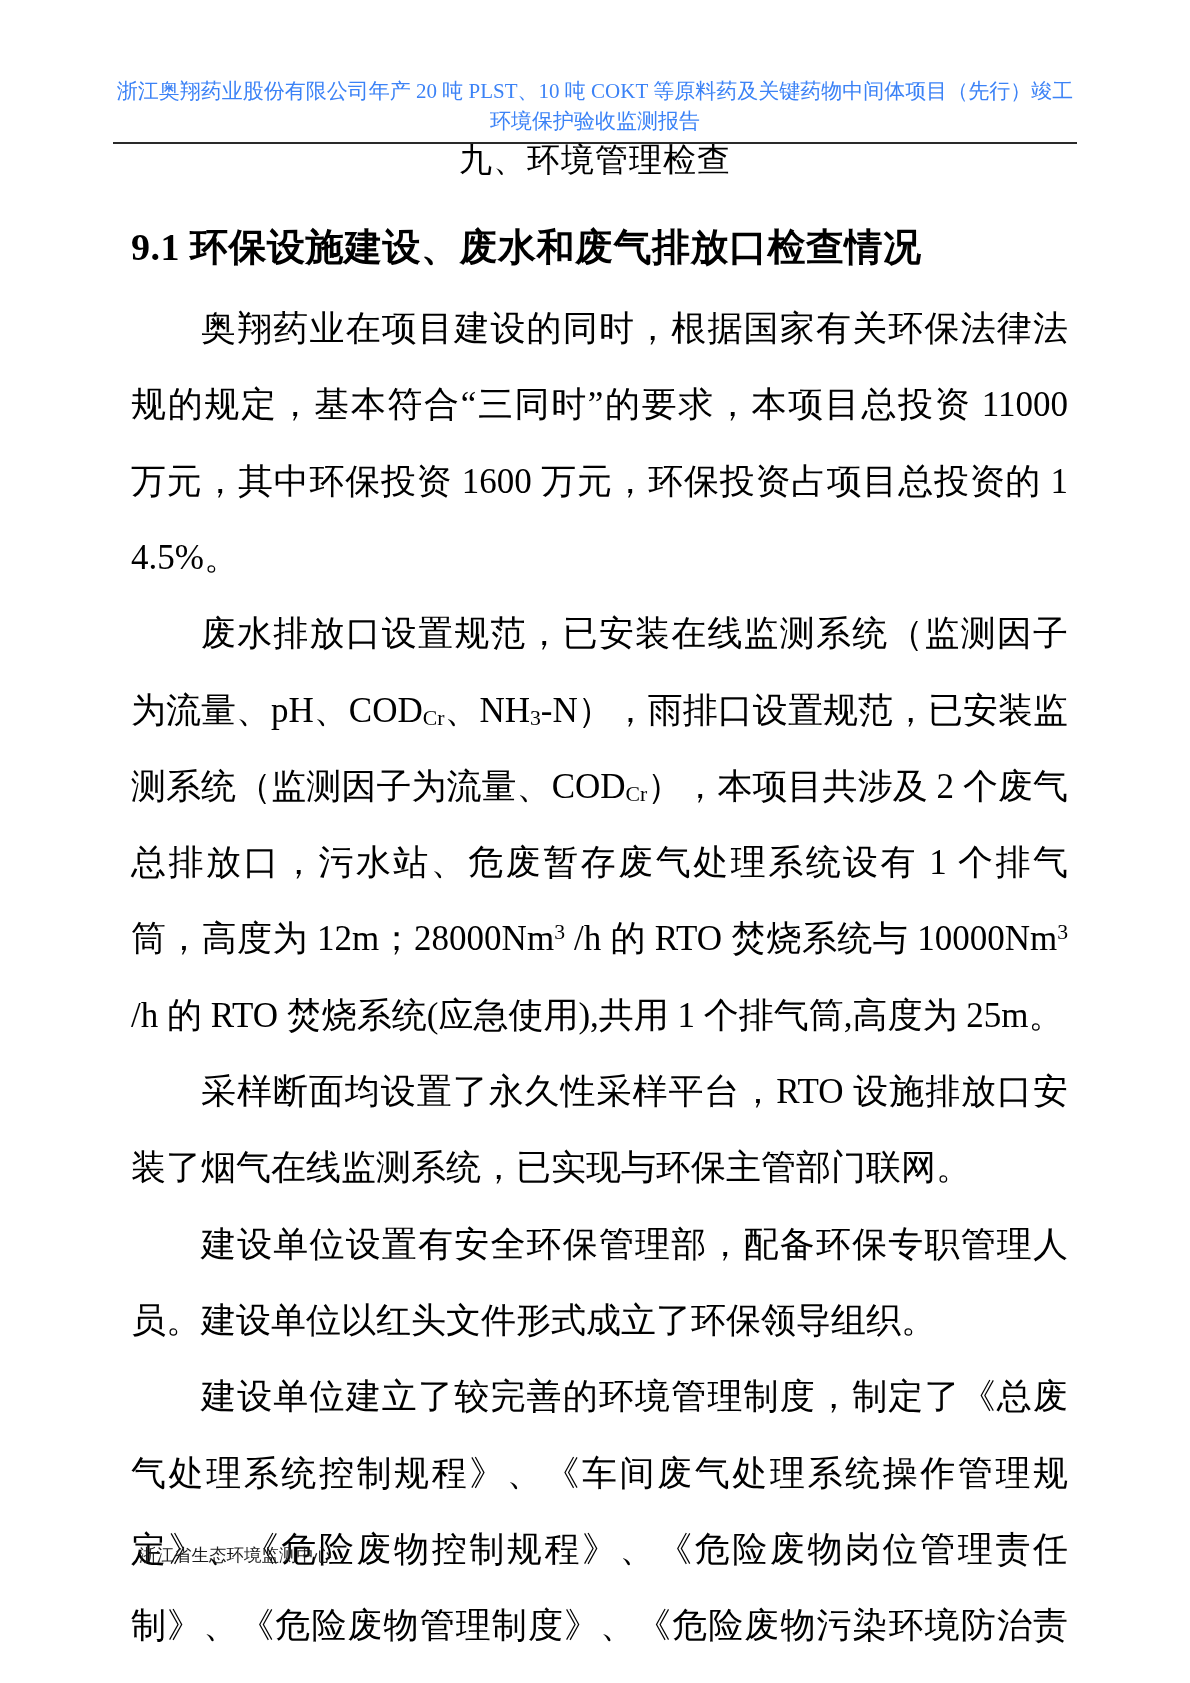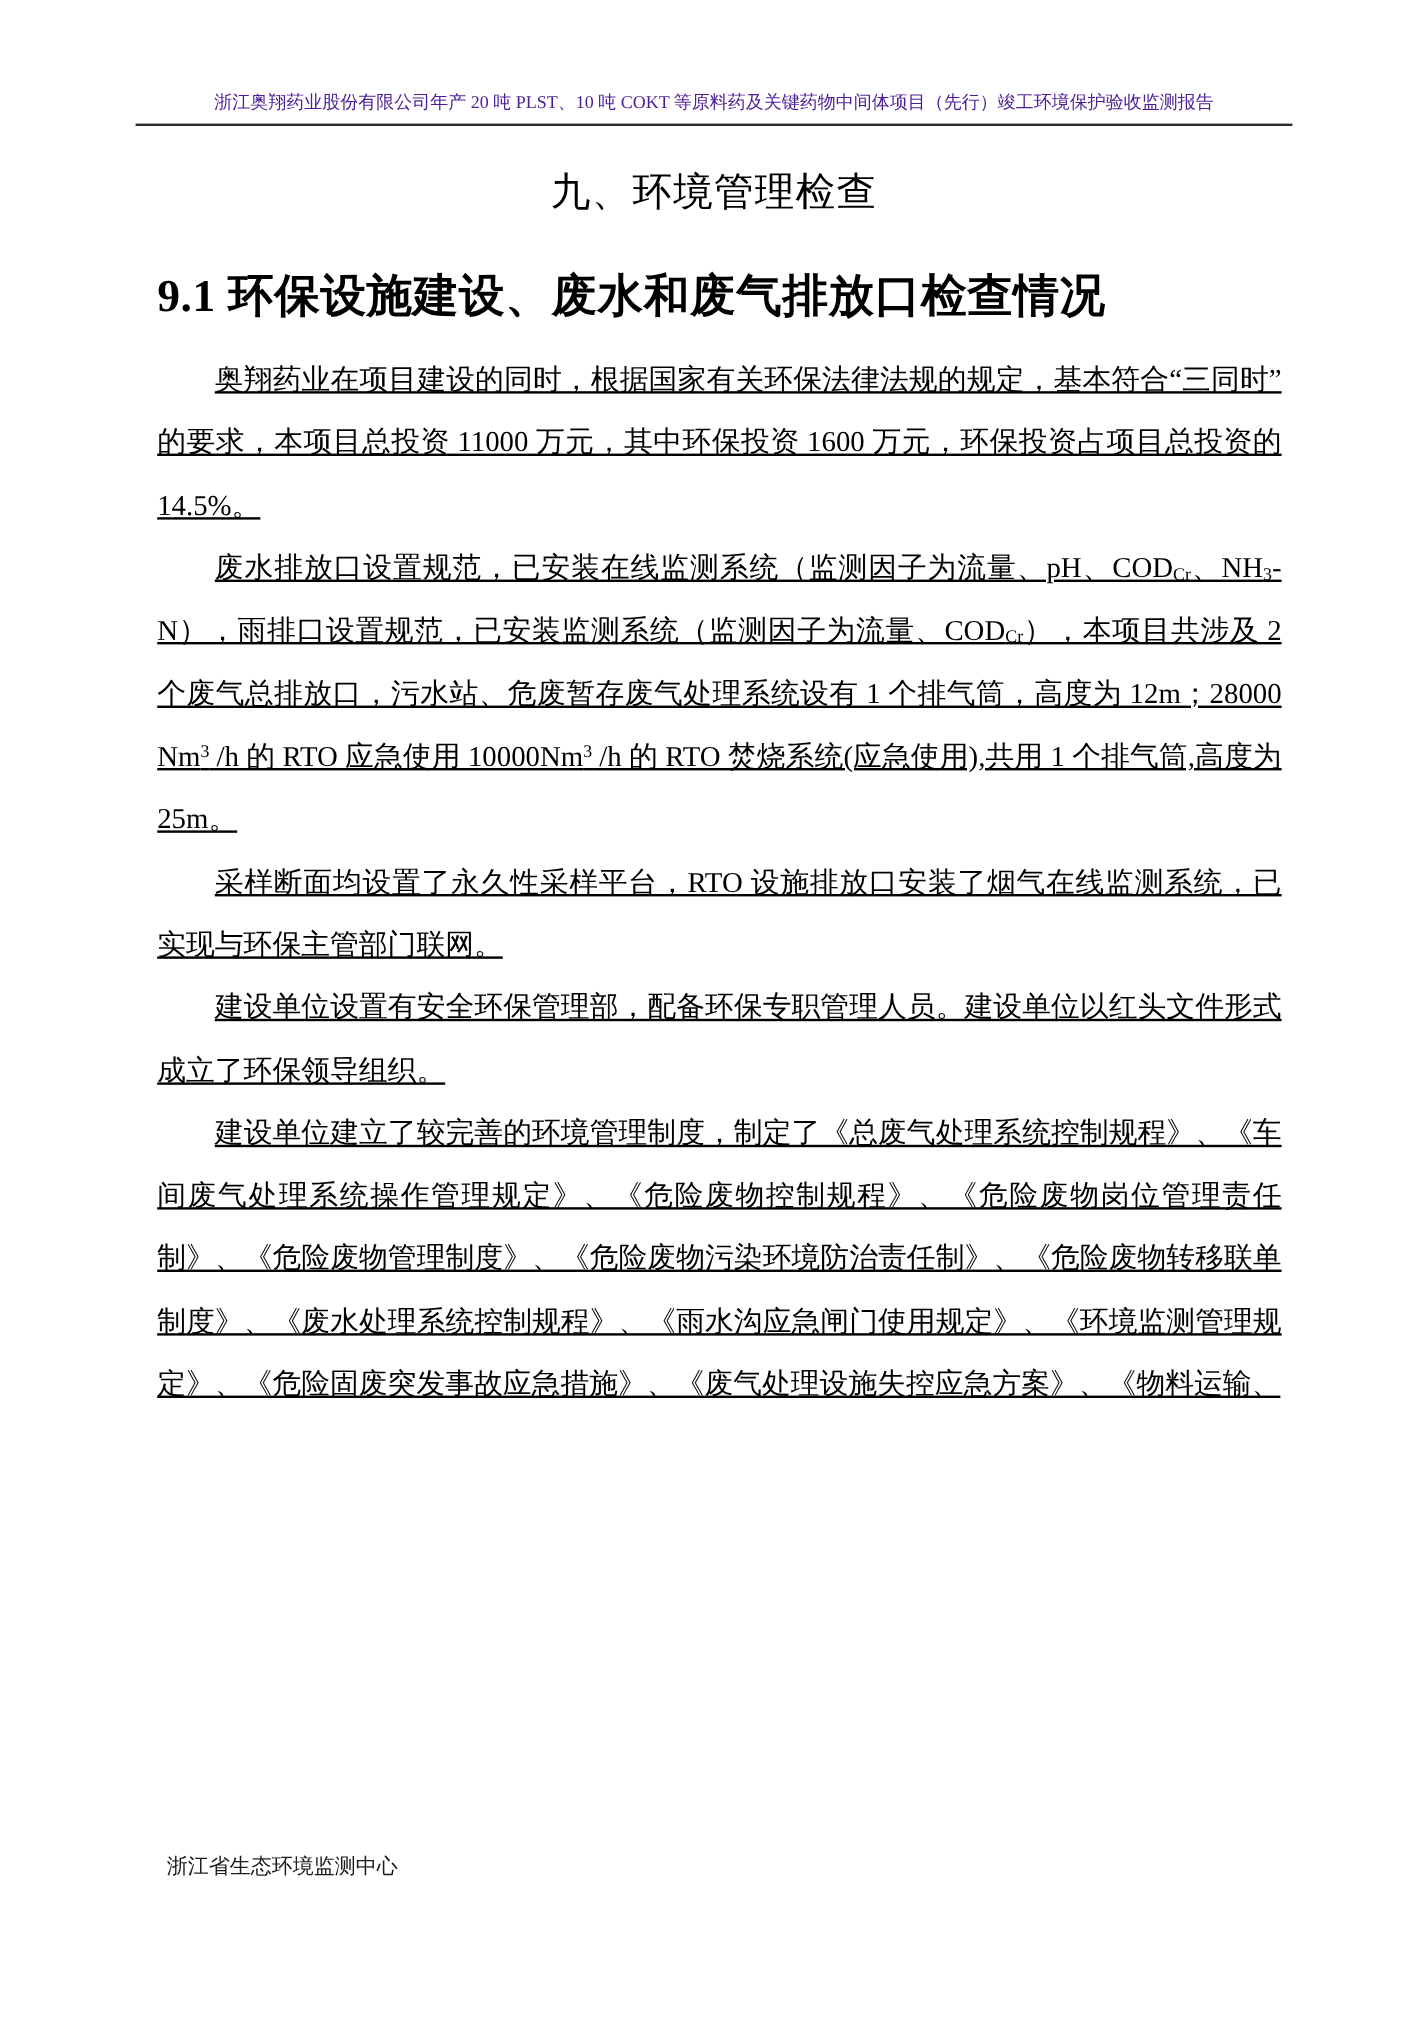--- a/index.html
+++ b/index.html
@@ -21,23 +21,23 @@
     background: #ffffff;
   }
 
   
   .header {
     position: absolute;
     top: 76px;
     left: 113px;
     right: 113px;
     text-align: center;
-    font-size: 15px;
+    font-size: 21px;
     line-height: 1.45;
-    color: #4c1d95;
+    color: #3b82f6;
     border-bottom: 2px solid #2a2a2a;
     padding-bottom: 5px;
   }
 
   
   .title {
     position: absolute;
     top: 138px;
     left: 0;
     right: 0;
@@ -60,26 +60,25 @@
     font-size: 38px;
     font-weight: bold;
     line-height: 1.45;
     letter-spacing: 0.5px;
   }
   .content h2.second {
     margin-top: 14px;
   }
   .content p.body {
     margin: 0;
-    font-size: 24px;
+    font-size: 35px;
     line-height: 2.18;
     text-align: justify;
     text-indent: 2em;
     word-break: break-all;
-    text-decoration: underline;
   }
   .content p.body sub,
   .content p.body sup {
     font-size: 0.62em;
     line-height: 0;
   }
   .content p.body sub { vertical-align: -0.15em; }
   .content p.body sup { vertical-align: 0.5em; }
 
   
@@ -115,21 +114,21 @@
   </div>
 
   <h1 class="title">九、环境管理检查</h1>
 
   <div class="content">
 
     <h2>9.1 环保设施建设、废水和废气排放口检查情况</h2>
 
     <p class="body"><span>奥翔药业在项目建设的同时，根据国家有关环保法律法规的规定，基本符合“三同时”的要求，本项目总投资 11000 万元，其中环保投资 1600 万元，环保投资占项目总投资的 14.5%。</span></p>
 
-    <p class="body"><span>废水排放口设置规范，已安装在线监测系统（监测因子为流量、pH、COD</span><sub>Cr</sub><span>、NH</span><sub>3</sub><span>-N），雨排口设置规范，已安装监测系统（监测因子为流量、COD</span><sub>Cr</sub><span>），本项目共涉及 2 个废气总排放口，污水站、危废暂存废气处理系统设有 1 个排气筒，高度为 12m；28000Nm</span><sup>3</sup><span> /h 的 RTO 应急使用 10000Nm</span><sup>3</sup><span> /h 的 RTO 焚烧系统(应急使用),共用 1 个排气筒,高度为 25m。</span></p>
+    <p class="body"><span>废水排放口设置规范，已安装在线监测系统（监测因子为流量、pH、COD</span><sub>Cr</sub><span>、NH</span><sub>3</sub><span>-N），雨排口设置规范，已安装监测系统（监测因子为流量、COD</span><sub>Cr</sub><span>），本项目共涉及 2 个废气总排放口，污水站、危废暂存废气处理系统设有 1 个排气筒，高度为 12m；28000Nm</span><sup>3</sup><span> /h 的 RTO 焚烧系统与 10000Nm</span><sup>3</sup><span> /h 的 RTO 焚烧系统(应急使用),共用 1 个排气筒,高度为 25m。</span></p>
 
     <p class="body"><span>采样断面均设置了永久性采样平台，RTO 设施排放口安装了烟气在线监测系统，已实现与环保主管部门联网。</span></p>
 
 
     <p class="body"><span>建设单位设置有安全环保管理部，配备环保专职管理人员。建设单位以红头文件形式成立了环保领导组织。</span></p>
 
     <p class="body"><span>建设单位建立了较完善的环境管理制度，制定了《总废气处理系统控制规程》、《车间废气处理系统操作管理规定》、《危险废物控制规程》、《危险废物岗位管理责任制》、《危险废物管理制度》、《危险废物污染环境防治责任制》、《危险废物转移联单制度》、《废水处理系统控制规程》、《雨水沟应急闸门使用规定》、《环境监测管理规定》、《危险固废突发事故应急措施》、《废气处理设施失控应急方案》、《物料运输、</span></p>
 
   </div>
 

